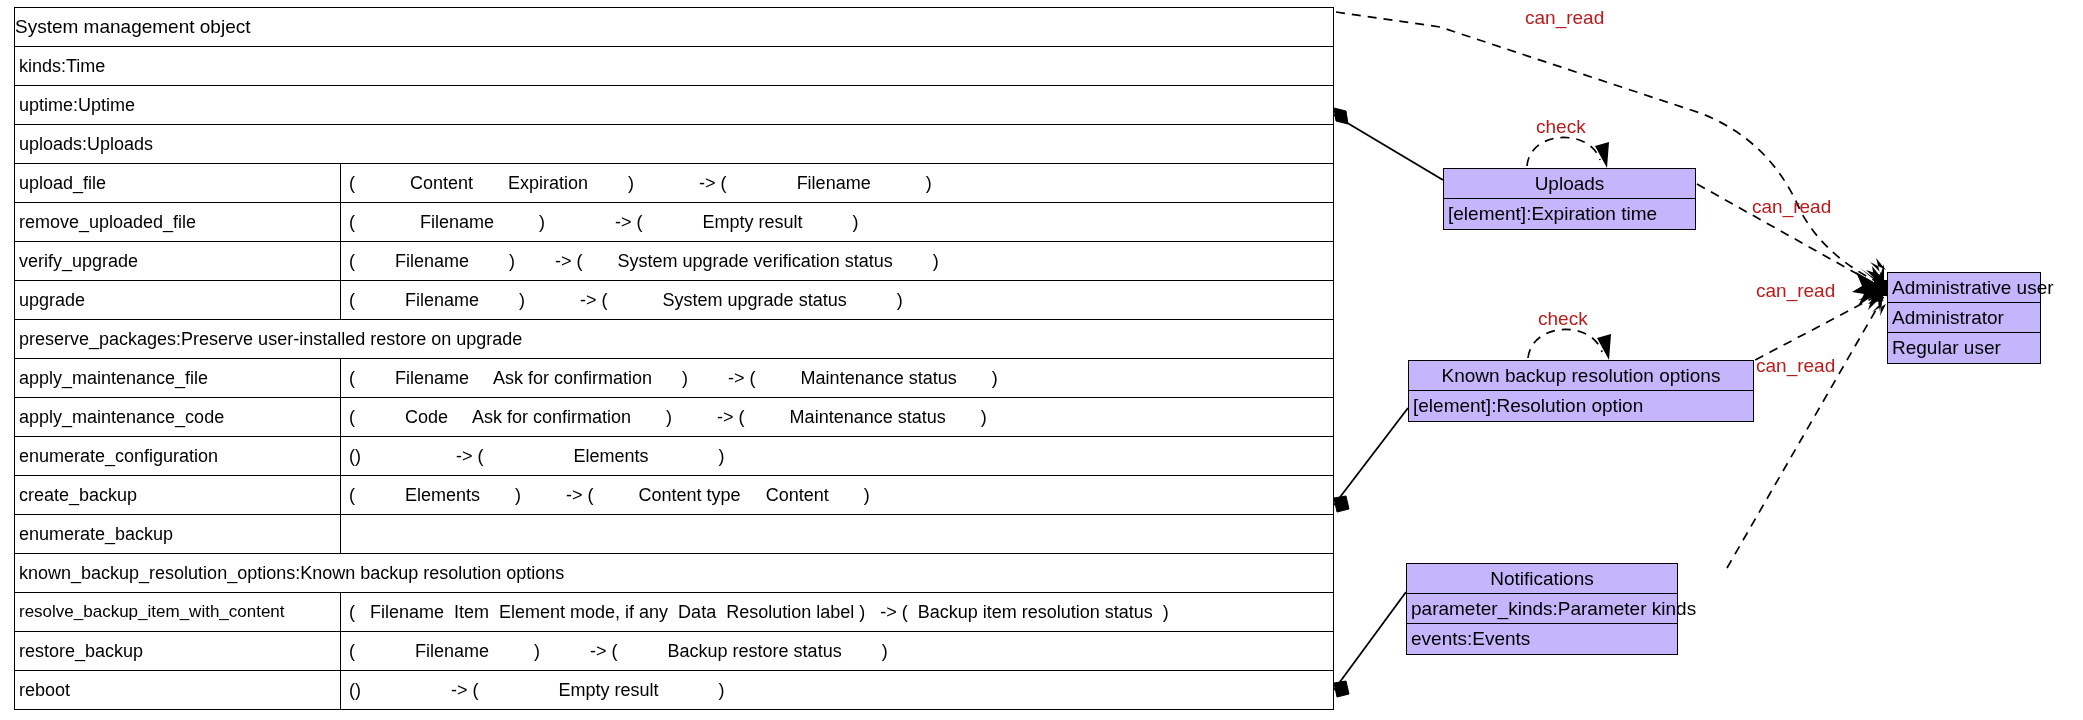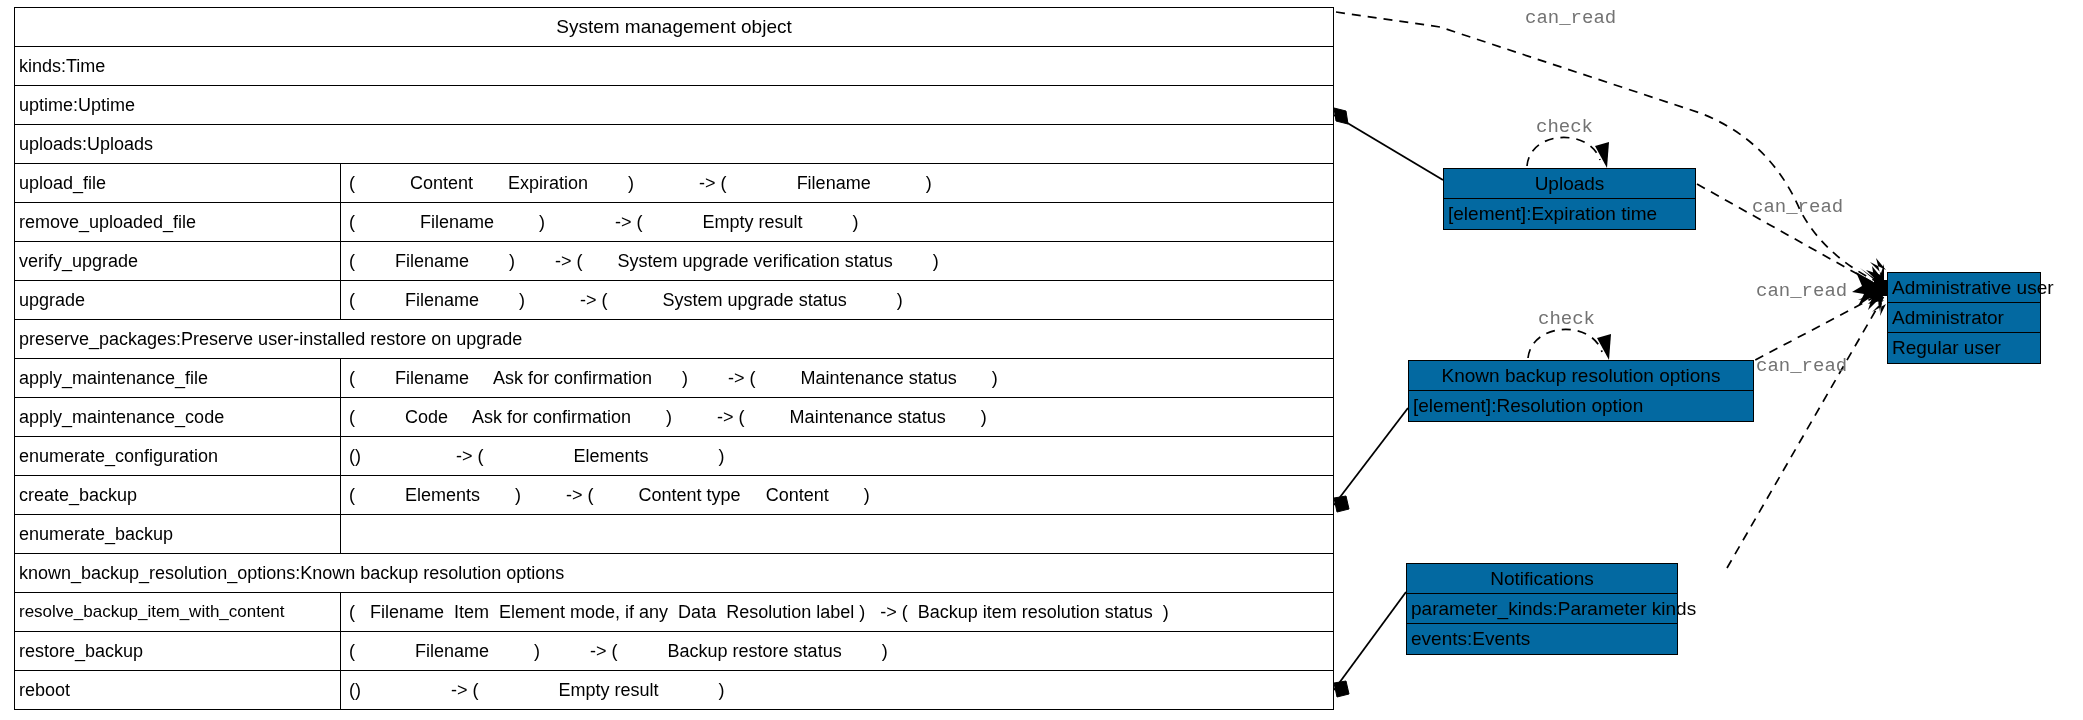--- a/index.html
+++ b/index.html
@@ -33,21 +33,21 @@
   .row {
     display: flex;
     border-bottom: 1.6px solid #000;
     box-sizing: border-box;
     min-height: 38px;
   }
   .row:last-child { border-bottom: none; }
 
   .title-cell {
     flex: 1 1 auto;
-    text-align: center;
+    text-align: left;
     font-size: 19px;
     line-height: 38px;
     height: 38px;
     white-space: nowrap;
   }
   .attr-cell {
     flex: 1 1 auto;
     font-size: 18px;
     line-height: 38px;
     height: 38px;
@@ -76,21 +76,21 @@
     overflow: hidden;
     box-sizing: border-box;
     padding-left: 8px;
   }
 
   
   .sat-box {
     position: absolute;
     border: 1.6px solid #000;
     box-sizing: border-box;
-    background: #0369a1;
+    background: #c4b5fd;
   }
   .sat-title {
     text-align: center;
     font-size: 19px;
     line-height: 30px;
     height: 30px;
     border-bottom: 1.6px solid #000;
     white-space: nowrap;
     padding: 0 6px;
     box-sizing: border-box;
@@ -134,24 +134,24 @@
     stroke: #000;
     stroke-width: 1.7;
     stroke-dasharray: 9 7;
   }
   .diamond { fill: #000; stroke: #000; stroke-width: 1; }
   .arrowhead { fill: #000; stroke: none; }
 
   
   .edge-label {
     position: absolute;
-    font-family: Liberation Mono, monospace;
-    font-size: 19px;
-    white-space: nowrap;
-    color: #737373;
+    font-family: Liberation Sans, sans-serif;
+    font-size: 19px;
+    white-space: nowrap;
+    color: #b91c1c;
   }
 </style>
 </head>
 <body>
 
 <div id="canvas">
 
   <svg id="edges" viewBox="0 0 2083 720">
 
     <line class="edge-solid" x1="1334" y1="115" x2="1443" y2="180"></line>

